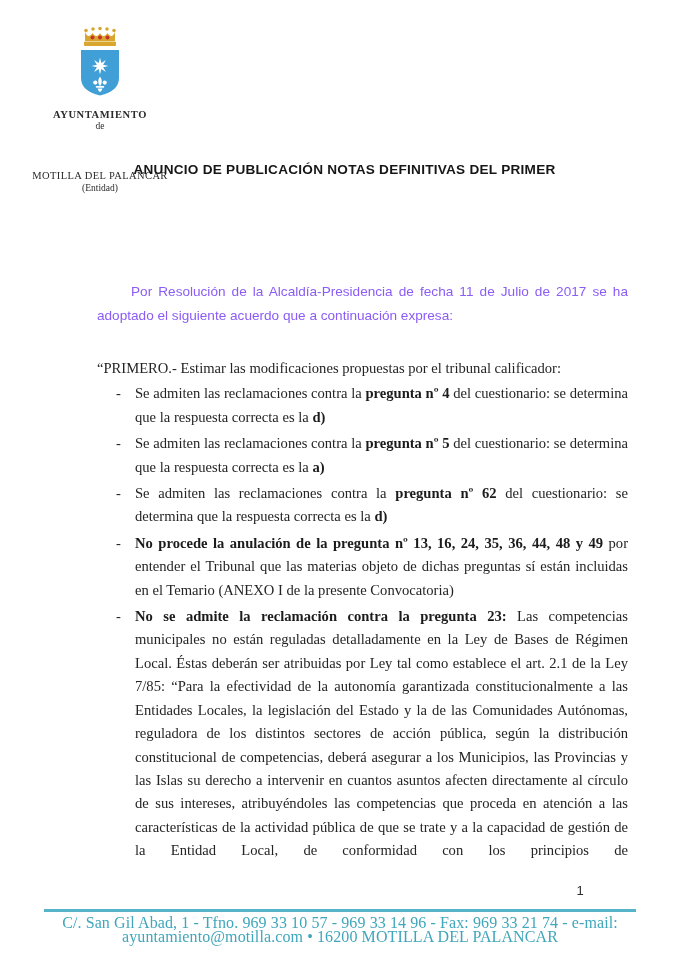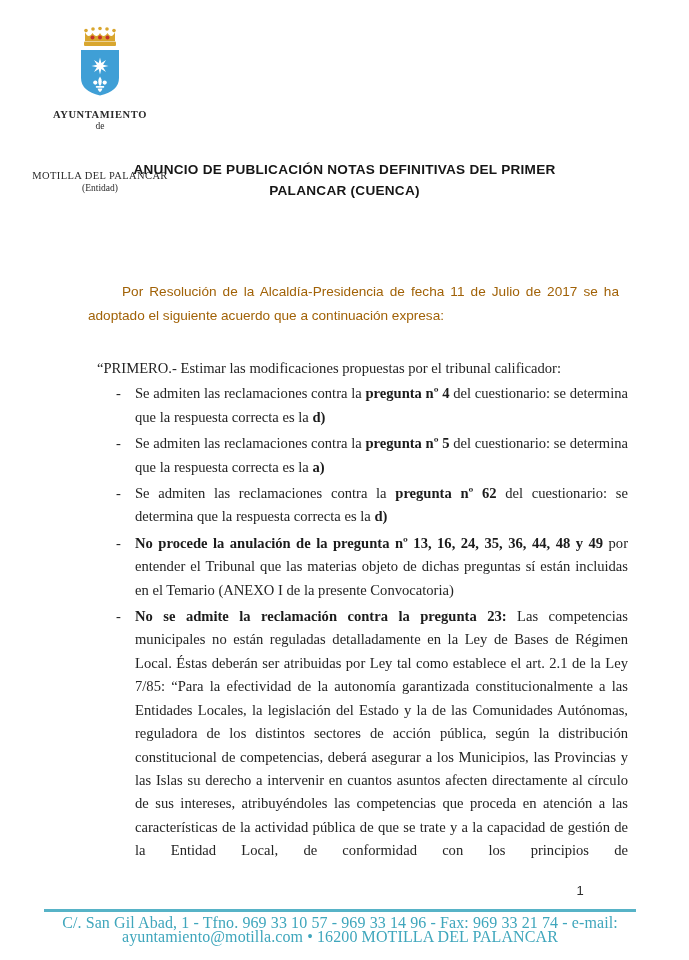--- a/index.html
+++ b/index.html
@@ -23,24 +23,24 @@
   
   .doc-title {
     position: absolute; left: 92px; top: 159px; width: 505px;
     font-family: "Liberation Sans", "DejaVu Sans", sans-serif;
     font-weight: bold; font-size: 13.6px; line-height: 21.4px;
     letter-spacing: 0.25px; text-align: center; color: #161616;
   }
 
   
   .intro {
-    position: absolute; left: 88px; top: 280px; width: 531px;
+    position: absolute; left: 97px; top: 280px; width: 531px;
     font-family: "Liberation Sans", "DejaVu Sans", sans-serif;
     font-size: 13.6px; line-height: 23.5px; text-align: justify;
-    text-indent: 34px; color: #a16207;
+    text-indent: 34px; color: #8b5cf6;
   }
 
   
   .bodytext {
     position: absolute; left: 97px; top: 351px; width: 531px;
     font-size: 14.6px; line-height: 23.4px; color: #242424; margin-top: 6px;
   }
   .lead { margin-bottom: 2px; }
   .item { position: relative; padding-left: 38px; text-align: justify; margin-bottom: 3px; }
   .item .dash { position: absolute; left: 19px; top: 0; }
@@ -92,21 +92,20 @@
       </g>
     </svg>
     <div class="org-name">AYUNTAMIENTO</div>
     <div class="org-de">de</div>
     <div class="org-city">MOTILLA DEL PALANCAR</div>
     <div class="org-prov">(Entidad)</div>
   </div>
 
   <div class="doc-title">
     <div>ANUNCIO DE PUBLICACIÓN NOTAS DEFINITIVAS DEL PRIMER</div>
-    <div>PALANCAR (CUENCA)</div>
   </div>
 
   <p class="intro">Por Resolución de la Alcaldía-Presidencia de fecha 11 de Julio de 2017 se ha adoptado el siguiente acuerdo que a continuación expresa:</p>
 
   <div class="bodytext">
     <p class="lead">“PRIMERO.- Estimar las modificaciones propuestas por el tribunal calificador:</p>
 
     <div class="item">
       <span class="dash">-</span>
       <span>Se admiten las reclamaciones contra la </span><b>pregunta nº 4</b><span> del cuestionario: se determina que la respuesta correcta es la </span><b>d)</b>

